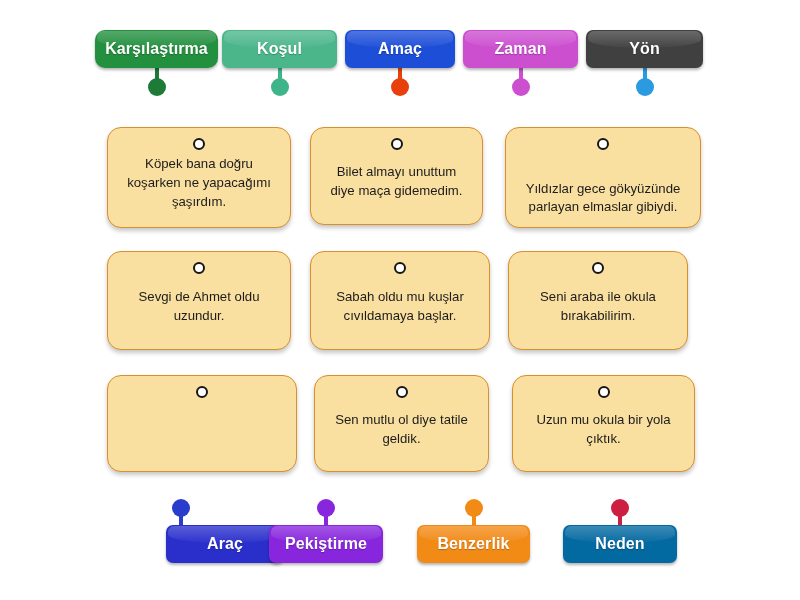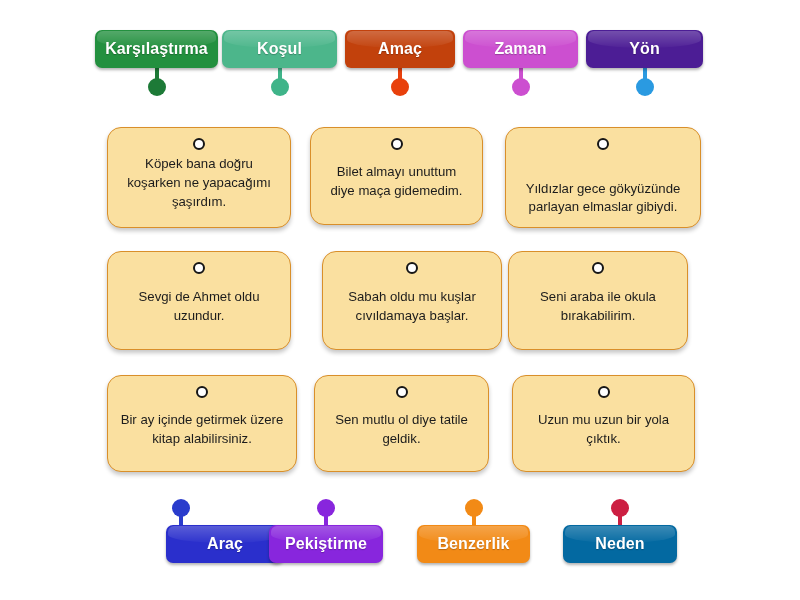--- a/index.html
+++ b/index.html
@@ -128,49 +128,49 @@
 </style>
 </head>
 <body>
 
 <div id="stage">
 
   <div id="top-row">
       <div class="pin-group group-top" style="left: 95px; top: 30px; width: 123px; height: 70px;">
         <div class="pin-ball" style="background: rgb(29, 122, 55);"></div>
         <div class="pin-stalk" style="background: rgb(29, 122, 55);"></div>
-        <div class="pin-button" style="background: rgb(35, 144, 63);">
+        <div class="pin-button" style="background: rgb(35, 144, 63); border-radius: 10px;">
           <span class="btn-label">Karşılaştırma</span>
         </div>
       </div>
       <div class="pin-group group-top" style="left: 222px; top: 30px; width: 115px; height: 70px;">
         <div class="pin-ball" style="background: rgb(63, 180, 137);"></div>
         <div class="pin-stalk" style="background: rgb(63, 180, 137);"></div>
         <div class="pin-button" style="background: rgb(76, 182, 139);">
           <span class="btn-label">Koşul</span>
         </div>
       </div>
       <div class="pin-group group-top" style="left: 345px; top: 30px; width: 110px; height: 70px;">
         <div class="pin-ball" style="background: rgb(232, 64, 12);"></div>
         <div class="pin-stalk" style="background: rgb(232, 64, 12);"></div>
-        <div class="pin-button" style="background: #c2410c; border-radius: 6px;">
+        <div class="pin-button" style="background: #1d4ed8;">
           <span class="btn-label">Amaç</span>
         </div>
       </div>
       <div class="pin-group group-top" style="left: 463px; top: 30px; width: 115px; height: 70px;">
         <div class="pin-ball" style="background: rgb(204, 79, 208);"></div>
         <div class="pin-stalk" style="background: rgb(204, 79, 208);"></div>
         <div class="pin-button" style="background: rgb(204, 79, 208);">
           <span class="btn-label">Zaman</span>
         </div>
       </div>
       <div class="pin-group group-top" style="left: 586px; top: 30px; width: 117px; height: 70px;">
         <div class="pin-ball" style="background: rgb(42, 154, 225);"></div>
         <div class="pin-stalk" style="background: rgb(42, 154, 225);"></div>
-        <div class="pin-button" style="background: #4c1d95;">
+        <div class="pin-button" style="background: #404040;">
           <span class="btn-label">Yön</span>
         </div>
       </div>
     </div>
   <div id="cards-layer">
       <div class="card" style="left: 107px; top: 127px; width: 184px; height: 101px;">
         <div class="card-dot"></div>
         <div class="card-text"><span>Köpek bana </span><b>doğru</b><span> koşarken ne yapacağımı şaşırdım.</span></div>
       </div>
       <div class="card" style="left: 310px; top: 127px; width: 173px; height: 98px;">
@@ -178,39 +178,38 @@
         <div class="card-text"><span>Bilet almayı unuttum </span><b>diye</b><span> maça gidemedim.</span></div>
       </div>
       <div class="card" style="left: 505px; top: 127px; width: 196px; height: 101px; align-items: flex-end;">
         <div class="card-dot"></div>
         <div class="card-text"><span>Yıldızlar gece gökyüzünde parlayan elmaslar </span><b>gibiydi.</b></div>
       </div>
       <div class="card" style="left: 107px; top: 251px; width: 184px; height: 99px;">
         <div class="card-dot"></div>
         <div class="card-text"><span>Sevgi de Ahmet </span><b>oldu</b><span> uzundur.</span></div>
       </div>
-      <div class="card" style="left: 322px; top: 251px; width: 180px; height: 99px;">
+      <div class="card" style="left: 310px; top: 251px; width: 180px; height: 99px;">
         <div class="card-dot"></div>
         <div class="card-text"><span>Sabah oldu </span><b>mu</b><span> kuşlar cıvıldamaya başlar.</span></div>
       </div>
       <div class="card" style="left: 508px; top: 251px; width: 180px; height: 99px;">
         <div class="card-dot"></div>
         <div class="card-text"><span>Seni araba </span><b>ile</b><span> okula bırakabilirim.</span></div>
       </div>
       <div class="card" style="left: 107px; top: 375px; width: 190px; height: 97px;">
         <div class="card-dot"></div>
-        <div class="card-text"><span>Bir ay içinde getirmek </span><b>üzere</b><span> kitap alabilirsiniz.</span></div>
       </div>
       <div class="card" style="left: 314px; top: 375px; width: 175px; height: 97px;">
         <div class="card-dot"></div>
         <div class="card-text"><span>Sen mutlu ol </span><b>diye</b><span> tatile geldik.</span></div>
       </div>
       <div class="card" style="left: 512px; top: 375px; width: 183px; height: 97px;">
         <div class="card-dot"></div>
-        <div class="card-text"><span>Uzun </span><b>mu</b><span> uzun bir yola çıktık.</span></div>
+        <div class="card-text"><span>Uzun </span><b>mu</b><span> okula bir yola çıktık.</span></div>
       </div>
     </div>
   <div id="bottom-row">
       <div class="pin-group group-bottom" style="left: 122px; top: 499px; width: 118px; height: 70px;">
         <div class="pin-ball" style="background: rgb(42, 60, 204);"></div>
         <div class="pin-stalk" style="background: rgb(42, 60, 204);"></div>
         <div class="pin-button" style="background: rgb(42, 47, 204); margin-left: 44px;">
           <span class="btn-label">Araç</span>
         </div>
       </div>

